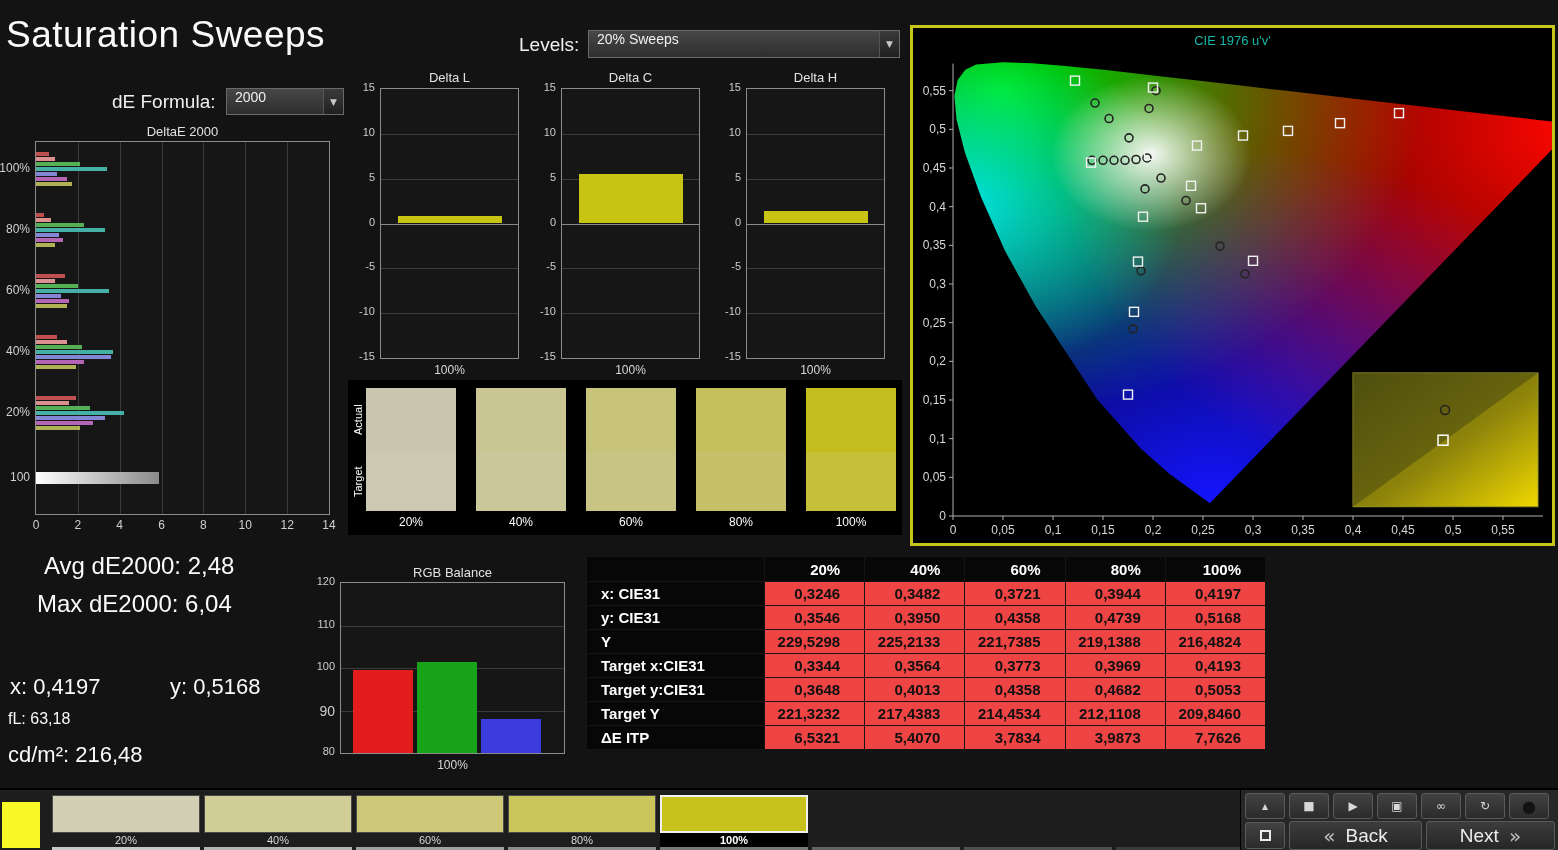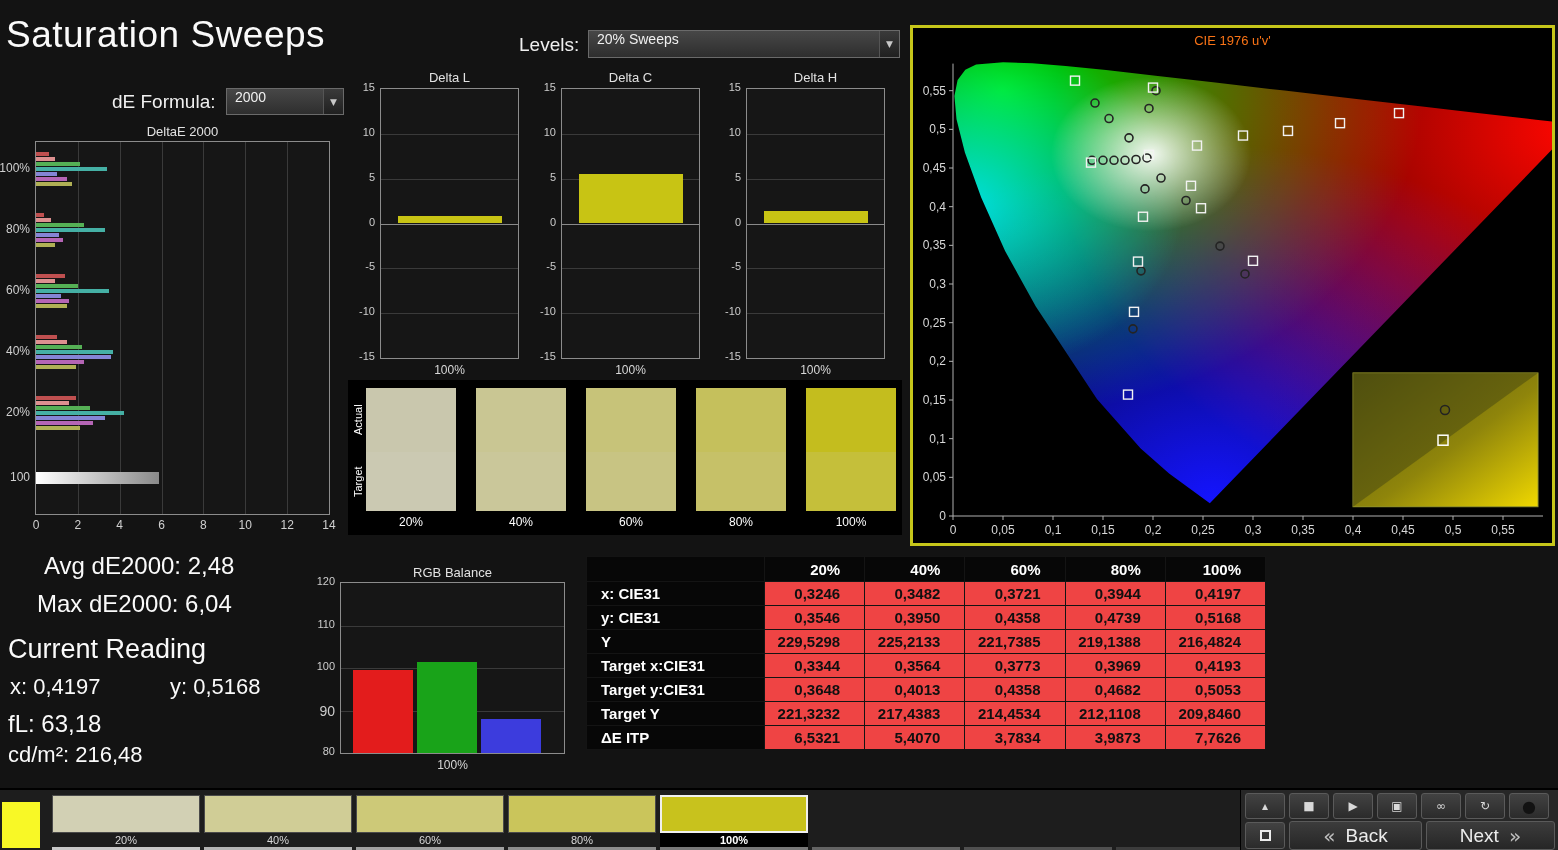--- a/index.html
+++ b/index.html
@@ -28,21 +28,21 @@
             font-size:11px; color:#fff; text-align:center; }
   .swatch-row { position:absolute; left:18px; top:8px; display:flex; gap:20px; }
   .swatch { width:90px; position:relative; }
   .sw-a { width:90px; height:64px; }
   .sw-t { width:90px; height:59px; }
   .sw-l { width:90px; height:16px; margin-top:4px; font-size:12px; color:#fff; text-align:center; }
 
   
   .cie-panel { position:absolute; left:910px; top:25px; width:645px; height:521px;
                background:#000; border:3px solid #c6c61a; }
-  .cie-title { position:absolute; left:0; top:5px; width:100%; text-align:center; font-size:13px; color:#f97316; z-index:2; }
+  .cie-title { position:absolute; left:0; top:5px; width:100%; text-align:center; font-size:13px; color:#14b8a6; z-index:2; }
   .cie-panel svg { position:absolute; left:0; top:0; isolation:isolate; }
   svg text { font-family:"Liberation Sans",sans-serif; }
 
   
   .stat { position:absolute; color:#fafafa; }
 
   
   .stats-table { position:absolute; left:586px; top:556px; width:680px; border-collapse:collapse;
                  table-layout:fixed; font-size:15px; }
   .stats-table th, .stats-table td { border:1px solid #141414; height:24px; padding:0; }
@@ -385,24 +385,23 @@
         <rect x="225.5" y="184.23290000000003" width="9" height="9" fill="none" stroke="#f2f2f2" stroke-width="1.4"></rect>
         <rect x="335.5" y="228.311" width="9" height="9" fill="none" stroke="#f2f2f2" stroke-width="1.4"></rect>
         <rect x="220.5" y="229.0843" width="9" height="9" fill="none" stroke="#f2f2f2" stroke-width="1.4"></rect>
         <rect x="216.5" y="279.3488" width="9" height="9" fill="none" stroke="#f2f2f2" stroke-width="1.4"></rect>
         <rect x="210.5" y="362.0919" width="9" height="9" fill="none" stroke="#f2f2f2" stroke-width="1.4"></rect>
       </svg>
   </div>
 
   <div class="stat" style="left:44px;top:552px;font-size:24px;">Avg dE2000: 2,48</div>
   <div class="stat" style="left:37px;top:590px;font-size:24px;">Max dE2000: 6,04</div>
-  <div class="stat" style="left:8px;top:634px;font-size:27px;">Current Reading</div>
   <div class="stat" style="left:10px;top:674px;font-size:22px;">x: 0,4197</div>
   <div class="stat" style="left:170px;top:674px;font-size:22px;">y: 0,5168</div>
-  <div class="stat" style="left:8px;top:710px;font-size:24px;">fL: 63,18</div>
+  <div class="stat" style="left:8px;top:710px;font-size:16px;">fL: 63,18</div>
   <div class="stat" style="left:8px;top:742px;font-size:22px;">cd/m²: 216,48</div>
 
   <div class="abs" style="left:312px;top:565px;width:260px;height:212px;">
     <div class="chart-title" style="left:28px;top:0;width:225px;">RGB Balance</div>
     <div class="abs" style="left:0;top:17px;width:26px;height:172px;">
         <div style="position: absolute; right: 3px; top: -7px; font-size: 11px; color: rgb(204, 204, 204);">120</div>
         <div style="position: absolute; right: 3px; top: 35.5px; font-size: 11px; color: rgb(204, 204, 204);">110</div>
         <div style="position: absolute; right: 3px; top: 78px; font-size: 11px; color: rgb(204, 204, 204);">100</div>
         <div style="position: absolute; right: 3px; top: 120.5px; font-size: 14px; color: rgb(204, 204, 204);">90</div>
         <div style="position: absolute; right: 3px; top: 163px; font-size: 11px; color: rgb(204, 204, 204);">80</div>

